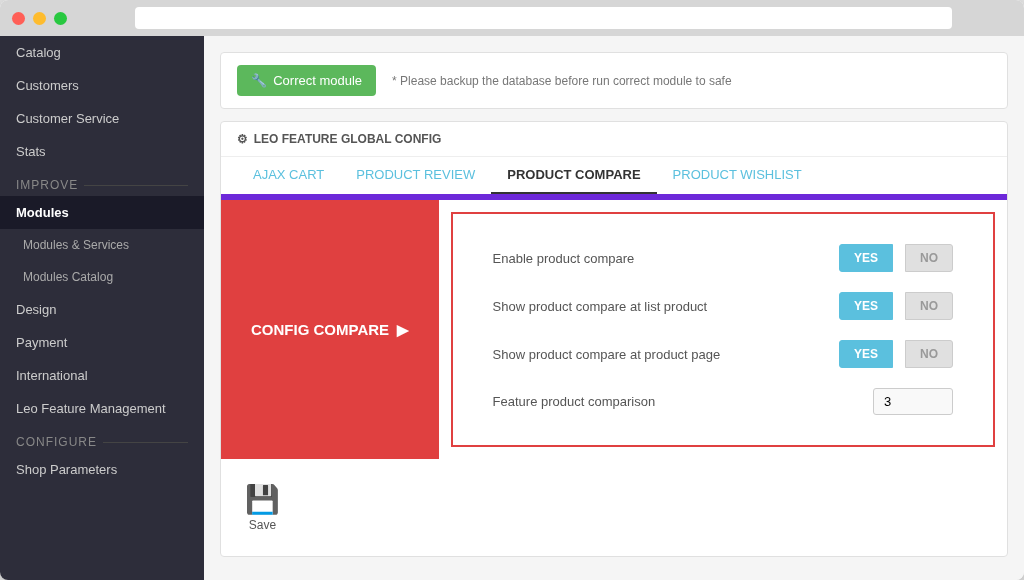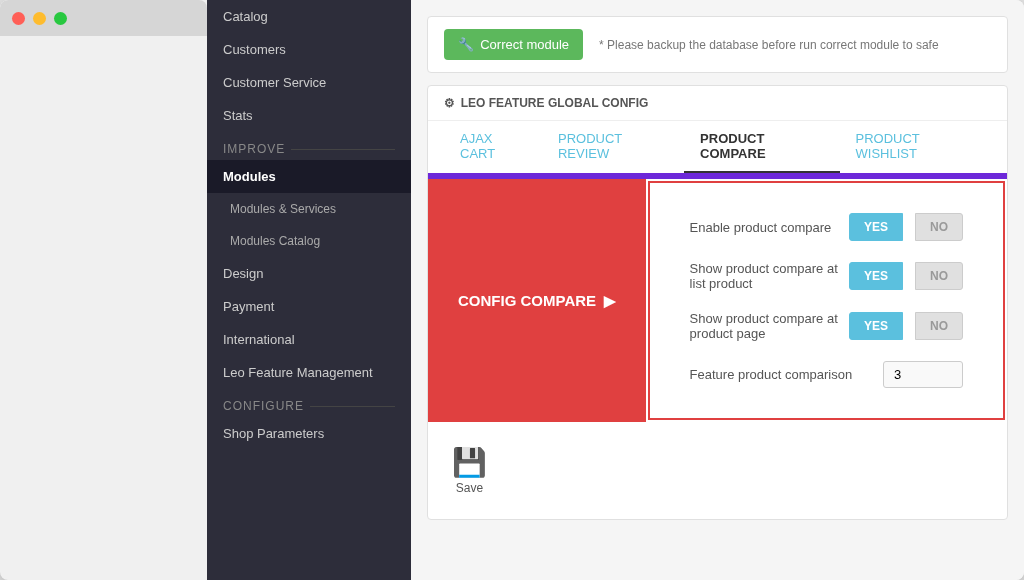--- a/index.html
+++ b/index.html
@@ -1,17 +1,17 @@
 <!DOCTYPE html>
 <html><head>
   <meta charset="utf-8">
   <style>
     * { box-sizing: border-box; margin: 0; padding: 0; }
     body { font-family: 'Segoe UI', Arial, sans-serif; background: #e8e8e8; display: flex; justify-content: center; align-items: center; height: 100vh; }
-    .window { width: 1024px; height: 580px; background: #f0f0f0; border-radius: 8px; overflow: hidden; box-shadow: 0 4px 20px rgba(0,0,0,0.3); display: flex; flex-direction: row; }
+    .window { width: 1024px; height: 580px; background: #f0f0f0; border-radius: 8px; overflow: hidden; box-shadow: 0 4px 20px rgba(0,0,0,0.3); display: flex; flex-direction: column; }
     .titlebar { background: #d6d6d6; height: 36px; display: flex; align-items: center; padding: 0 12px; gap: 8px; border-radius: 8px 8px 0 0; }
     .titlebar-btn { width: 13px; height: 13px; border-radius: 50%; }
     .titlebar-btn.close { background: #ff5f57; }
     .titlebar-btn.minimize { background: #febc2e; }
     .titlebar-btn.maximize { background: #28c840; }
     .titlebar-bar { flex: 1; background: #ffffff; border-radius: 4px; height: 22px; margin: 0 60px; }
     .main-layout { display: flex; flex: 1; overflow: hidden; }
     .sidebar { width: 204px; background: #2d2d3a; color: #ccc; font-size: 13px; overflow-y: auto; flex-shrink: 0; }
     .sidebar-item { padding: 9px 16px; cursor: pointer; }
     .sidebar-item.active { background: #1a1a28; color: #fff; font-weight: bold; }
@@ -22,21 +22,21 @@
     .top-bar { background: #fff; padding: 12px 16px; display: flex; align-items: center; gap: 16px; margin-bottom: 12px; border-radius: 4px; border: 1px solid #e0e0e0; }
     .correct-btn { background: #5cb85c; color: #fff; border: none; padding: 8px 14px; border-radius: 4px; cursor: pointer; font-size: 13px; display: flex; align-items: center; gap: 6px; }
     .top-bar-note { font-size: 12px; color: #777; }
     .config-section { background: #fff; border: 1px solid #e0e0e0; border-radius: 4px; padding: 0; }
     .config-header { padding: 10px 16px; font-size: 12px; color: #555; font-weight: bold; border-bottom: 1px solid #eee; display: flex; align-items: center; gap: 6px; }
     .tabs-row { display: flex; border-bottom: 6px solid #6d28d9; padding: 0 16px; }
     .tab { padding: 10px 16px; font-size: 13px; cursor: pointer; color: #5bc0de; text-decoration: none; border-bottom: 2px solid transparent; }
     .tab.active { color: #333; border-bottom: 2px solid #333; font-weight: 600; }
     .config-body { display: flex; gap: 0; }
     .config-compare-btn { background: #e04040; color: #fff; font-weight: bold; font-size: 15px; padding: 60px 30px; display: flex; align-items: center; gap: 8px; cursor: pointer; min-width: 180px; justify-content: center; border: none; }
-    .config-form { flex: 1; padding: 20px; border: 2px solid #e04040; margin: 2px; }
+    .config-form { flex: 1; padding: 20px; border: 2px solid #e04040; margin: 12px; }
     .form-row { display: flex; align-items: center; justify-content: space-between; padding: 10px 20px; }
     .form-label { font-size: 13px; color: #555; }
     .toggle-group { display: flex; gap: 12px; }
     .toggle-btn { padding: 6px 14px; font-size: 12px; font-weight: bold; border: 1px solid #ccc; cursor: pointer; background: #e0e0e0; color: #999; }
     .toggle-btn.yes-active { background: #5bc0de; color: #fff; border-color: #5bc0de; }
     .toggle-btn.no { border-radius: 0 3px 3px 0; }
     .toggle-btn.yes { border-radius: 3px 0 0 3px; }
     .number-input { border: 1px solid #ccc; padding: 5px 10px; border-radius: 3px; width: 80px; font-size: 13px; background: #f9f9f9; }
     .save-icon { font-size: 28px; color: #555; cursor: pointer; }
     .save-label { font-size: 12px; color: #555; margin-top: 2px; }

